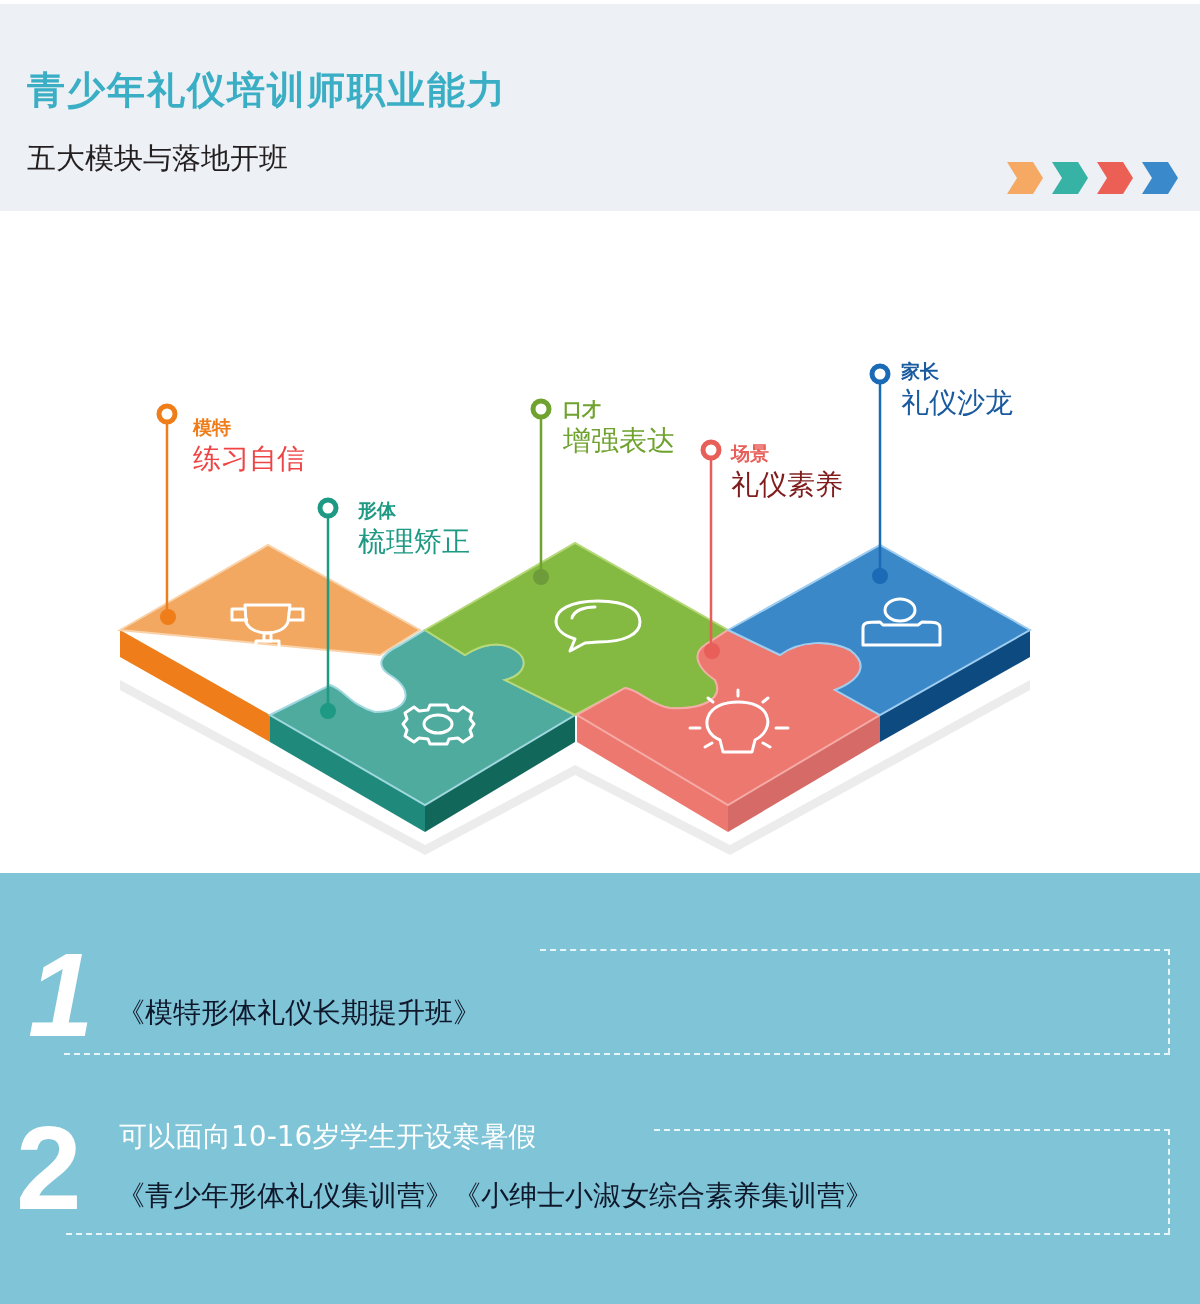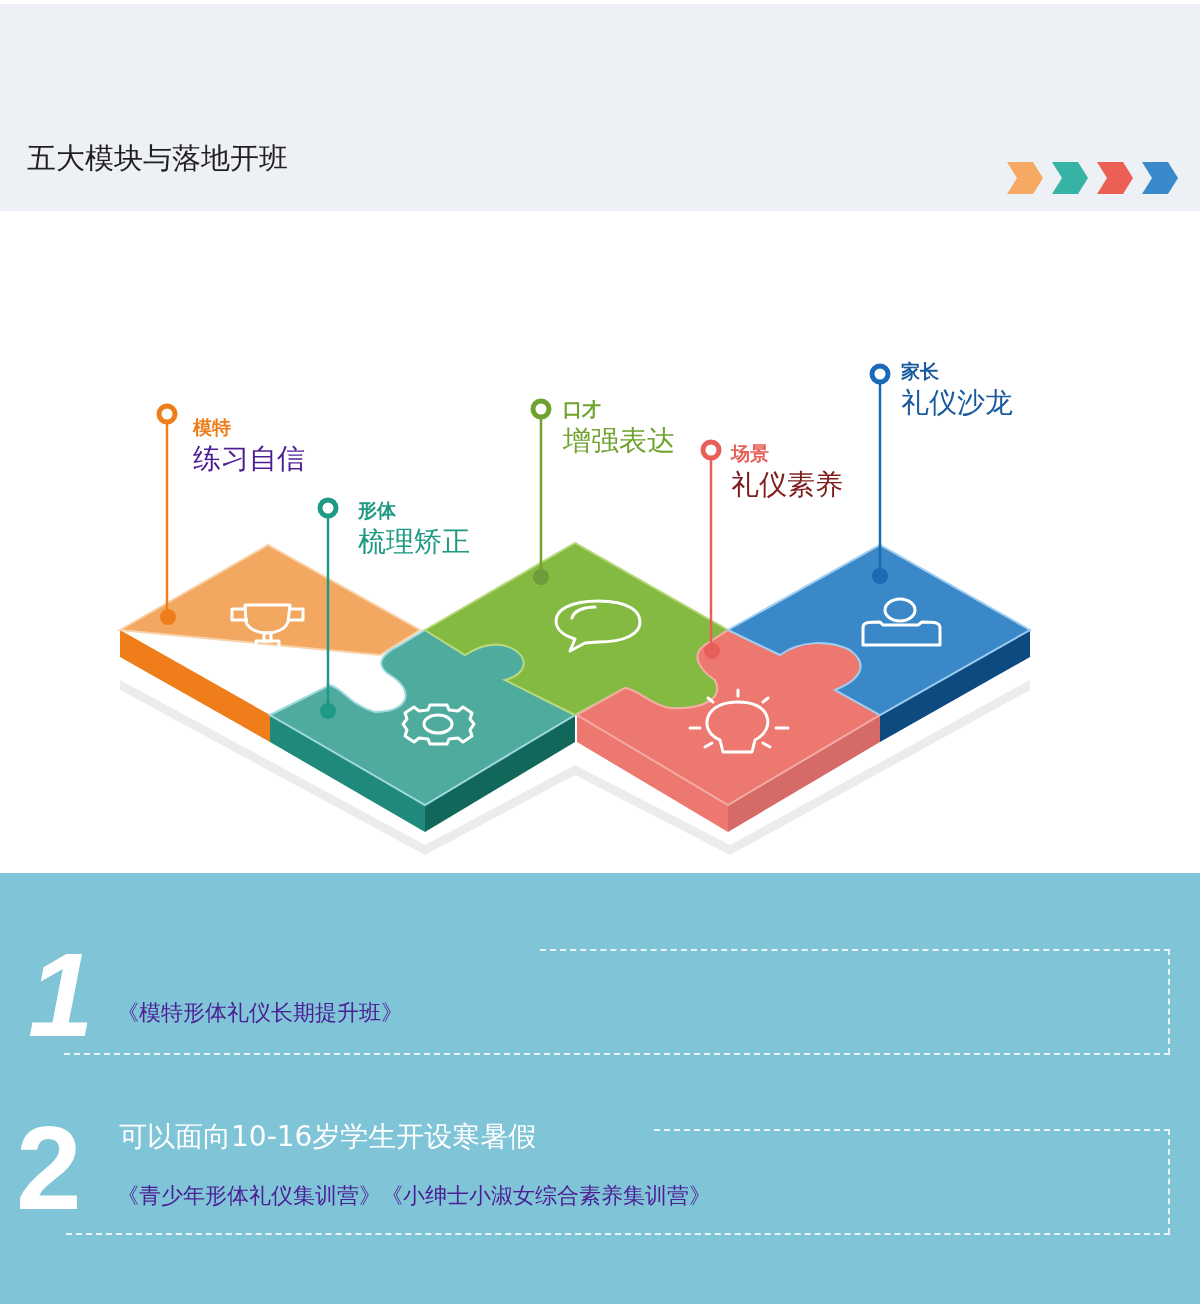--- a/index.html
+++ b/index.html
@@ -36,30 +36,31 @@
   }
   .big-num {
     position: absolute; color: #ffffff; font-weight: bold; font-style: italic;
     font-family: "Liberation Sans", sans-serif; font-size: 118px; line-height: 118px;
   }
   .big-num.two { font-style: normal; }
   .item-title {
     position: absolute; color: #ffffff; font-size: 28px; line-height: 36px; white-space: nowrap;
   }
   .item-desc {
-    position: absolute; color: #4c1d95; font-size: 22px; line-height: 30px; white-space: nowrap;
+    position: absolute; color: #0f172a; font-size: 28px; line-height: 30px; white-space: nowrap;
   }
   .dash-top { position: absolute; border-top: 2px dashed #e9f6f9; }
   .dash-bottom { position: absolute; border-top: 2px dashed #e9f6f9; }
   .dash-right { position: absolute; border-left: 2px dashed #e9f6f9; }
 </style>
 </head>
 <body>
 
 <div class="header">
+  <div class="title">青少年礼仪培训师职业能力</div>
   <div class="subtitle">五大模块与落地开班</div>
   <svg class="arrows" width="180" height="38" viewBox="0 0 180 38">
     <polygon points="2,3 28,3 38,19 28,35 2,35 12,19" fill="#f5a962"></polygon>
     <polygon points="47,3 73,3 83,19 73,35 47,35 57,19" fill="#36b3a5"></polygon>
     <polygon points="92,3 118,3 128,19 118,35 92,35 102,19" fill="#ec5f54"></polygon>
     <polygon points="137,3 163,3 173,19 163,35 137,35 147,19" fill="#3a8acb"></polygon>
   </svg>
 </div>
 
 <div class="diagram">
@@ -145,21 +146,21 @@
       <circle cx="712" cy="651" r="8" fill="#e85e58"></circle>
 
       <line x1="880" y1="380" x2="880" y2="576" stroke="#1a6ab5" stroke-width="2.5"></line>
       <circle cx="880" cy="374" r="8" fill="#ffffff" stroke="#1a6ab5" stroke-width="5"></circle>
       <circle cx="880" cy="576" r="8" fill="#1a6ab5"></circle>
     </g>
   </svg>
 
   <div class="label" style="left:193px; top:201px;">
     <div class="head" style="color:#ee7d1a;">模特</div>
-    <div class="desc" style="color:#4c1d95;">练习自信</div>
+    <div class="desc" style="color:#ef4444;">练习自信</div>
   </div>
   <div class="label" style="left:358px; top:284px;">
     <div class="head" style="color:#1e9983;">形体</div>
     <div class="desc" style="color:#1e9983;">梳理矫正</div>
   </div>
   <div class="label" style="left:563px; top:183px;">
     <div class="head" style="color:#6fa22e;">口才</div>
     <div class="desc" style="color:#6fa22e;">增强表达</div>
   </div>
   <div class="label" style="left:731px; top:227px;">

